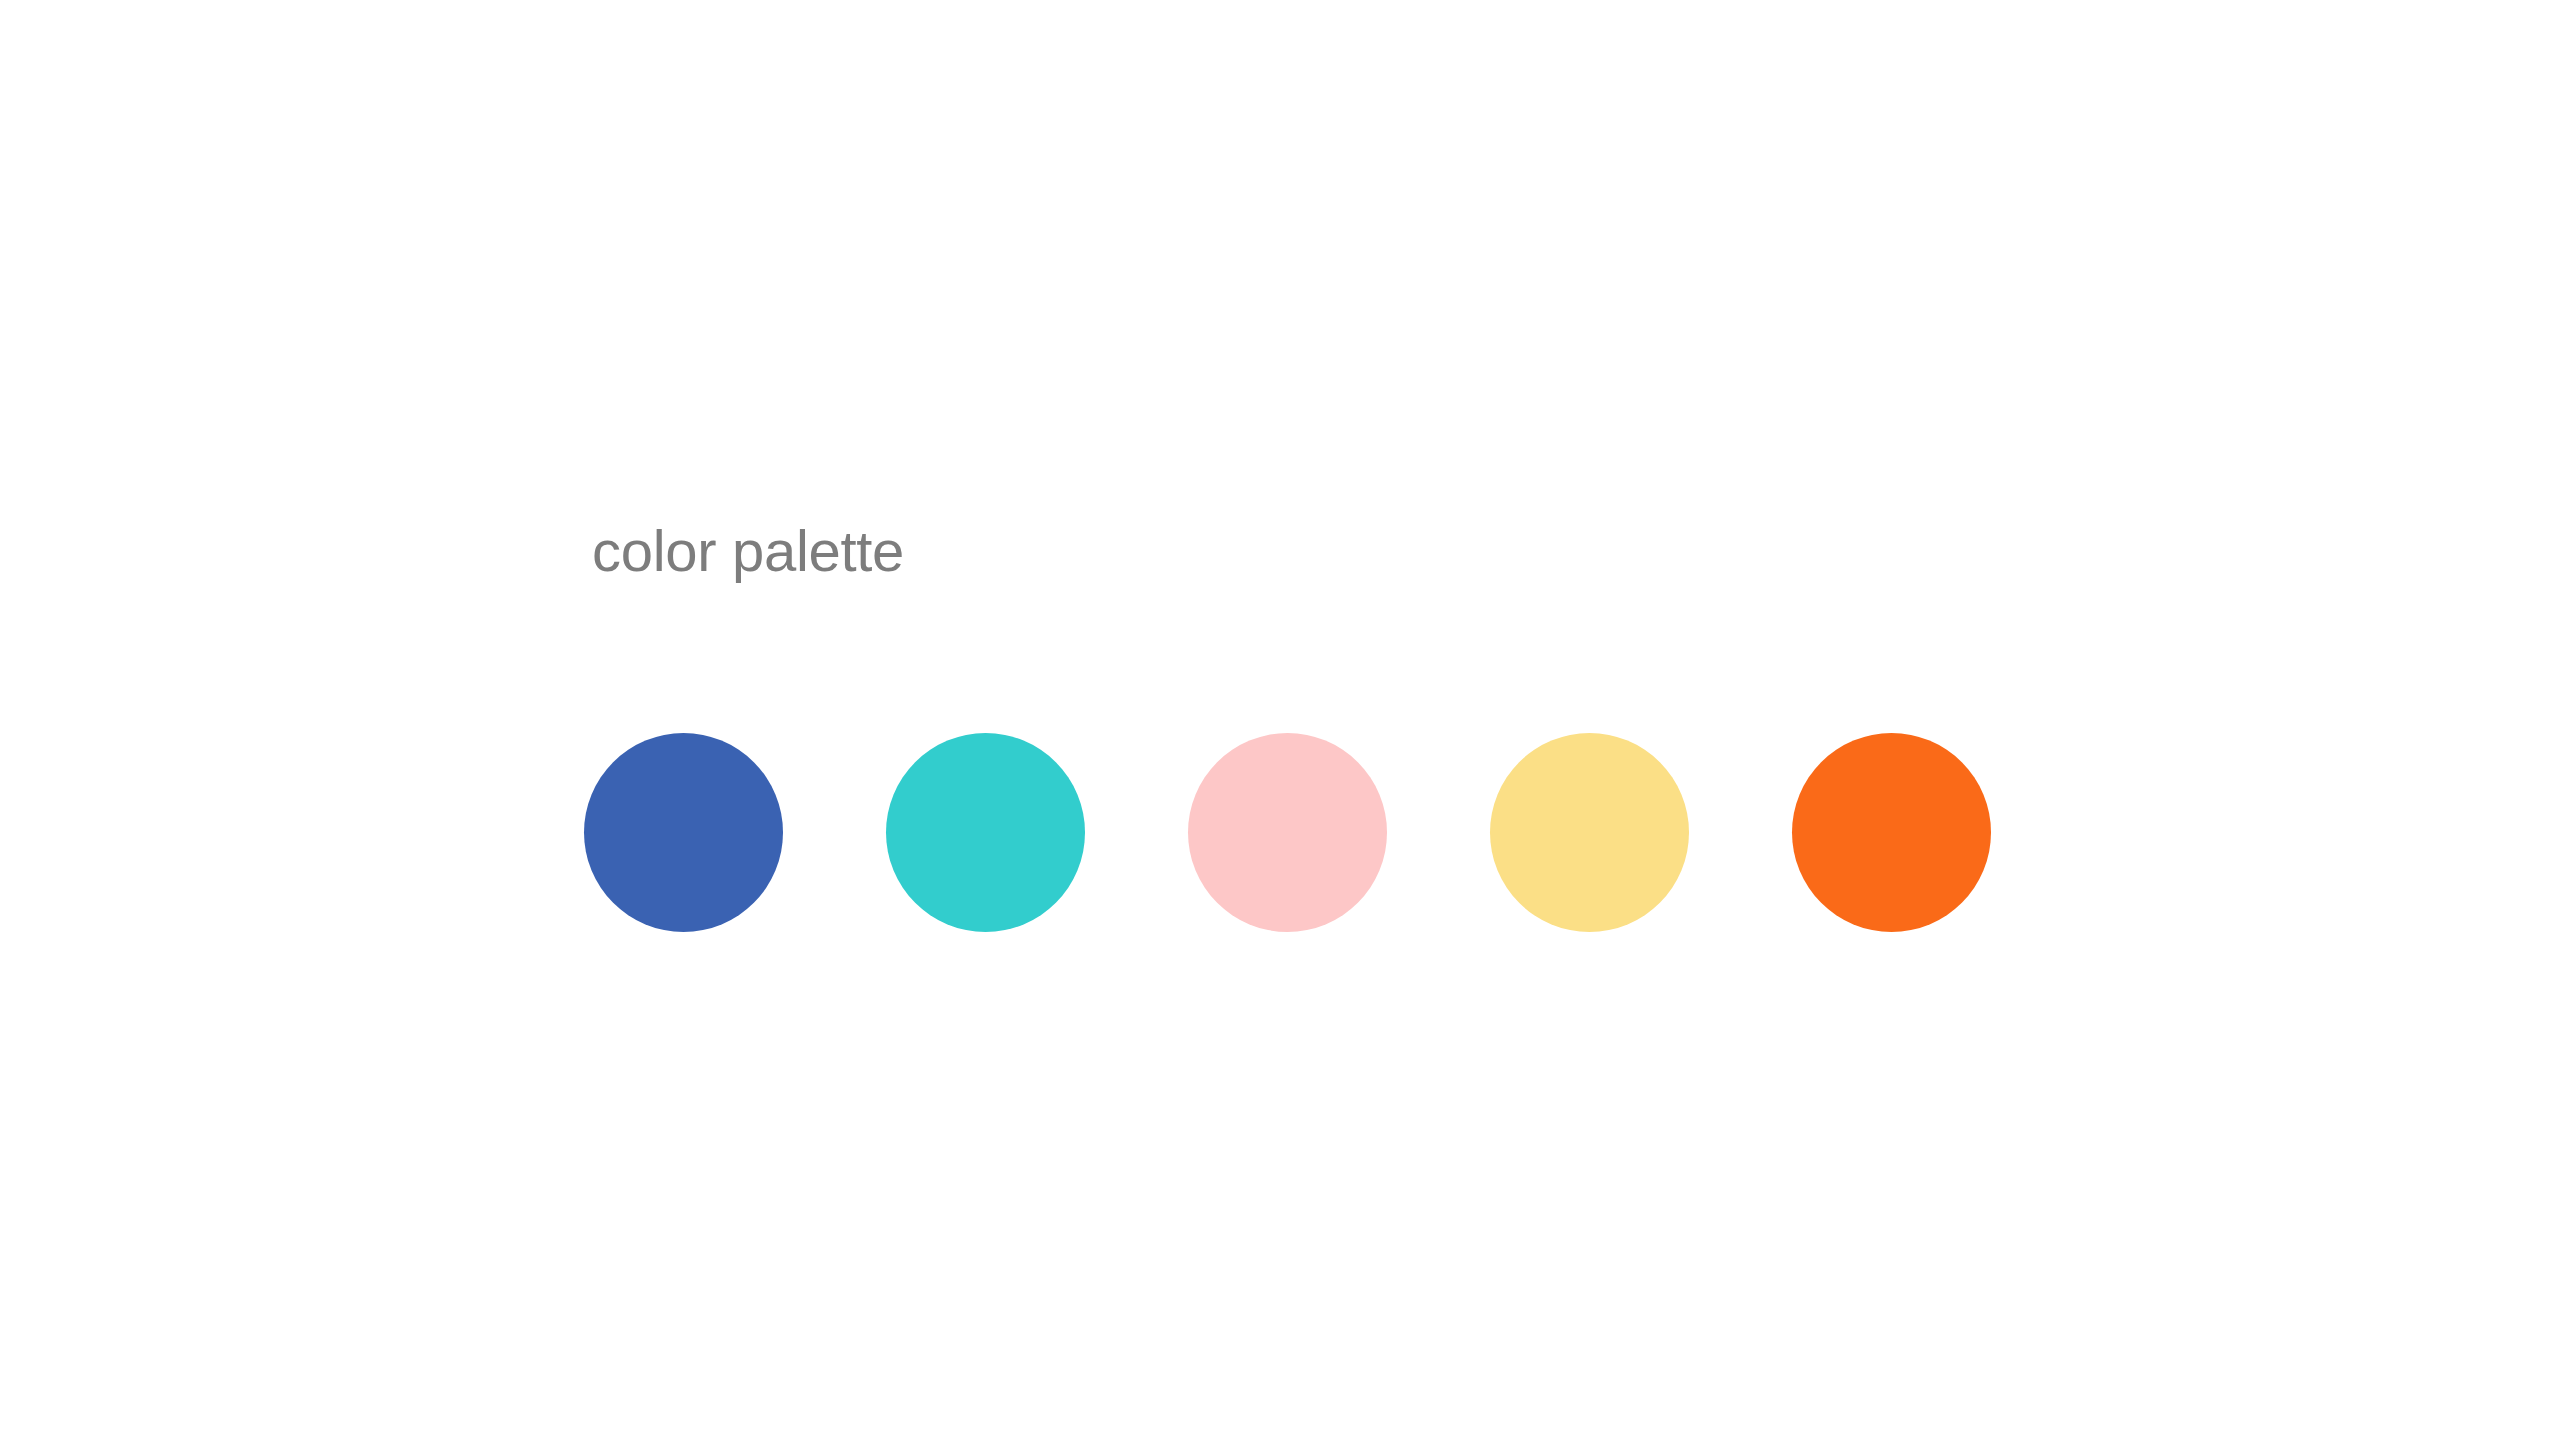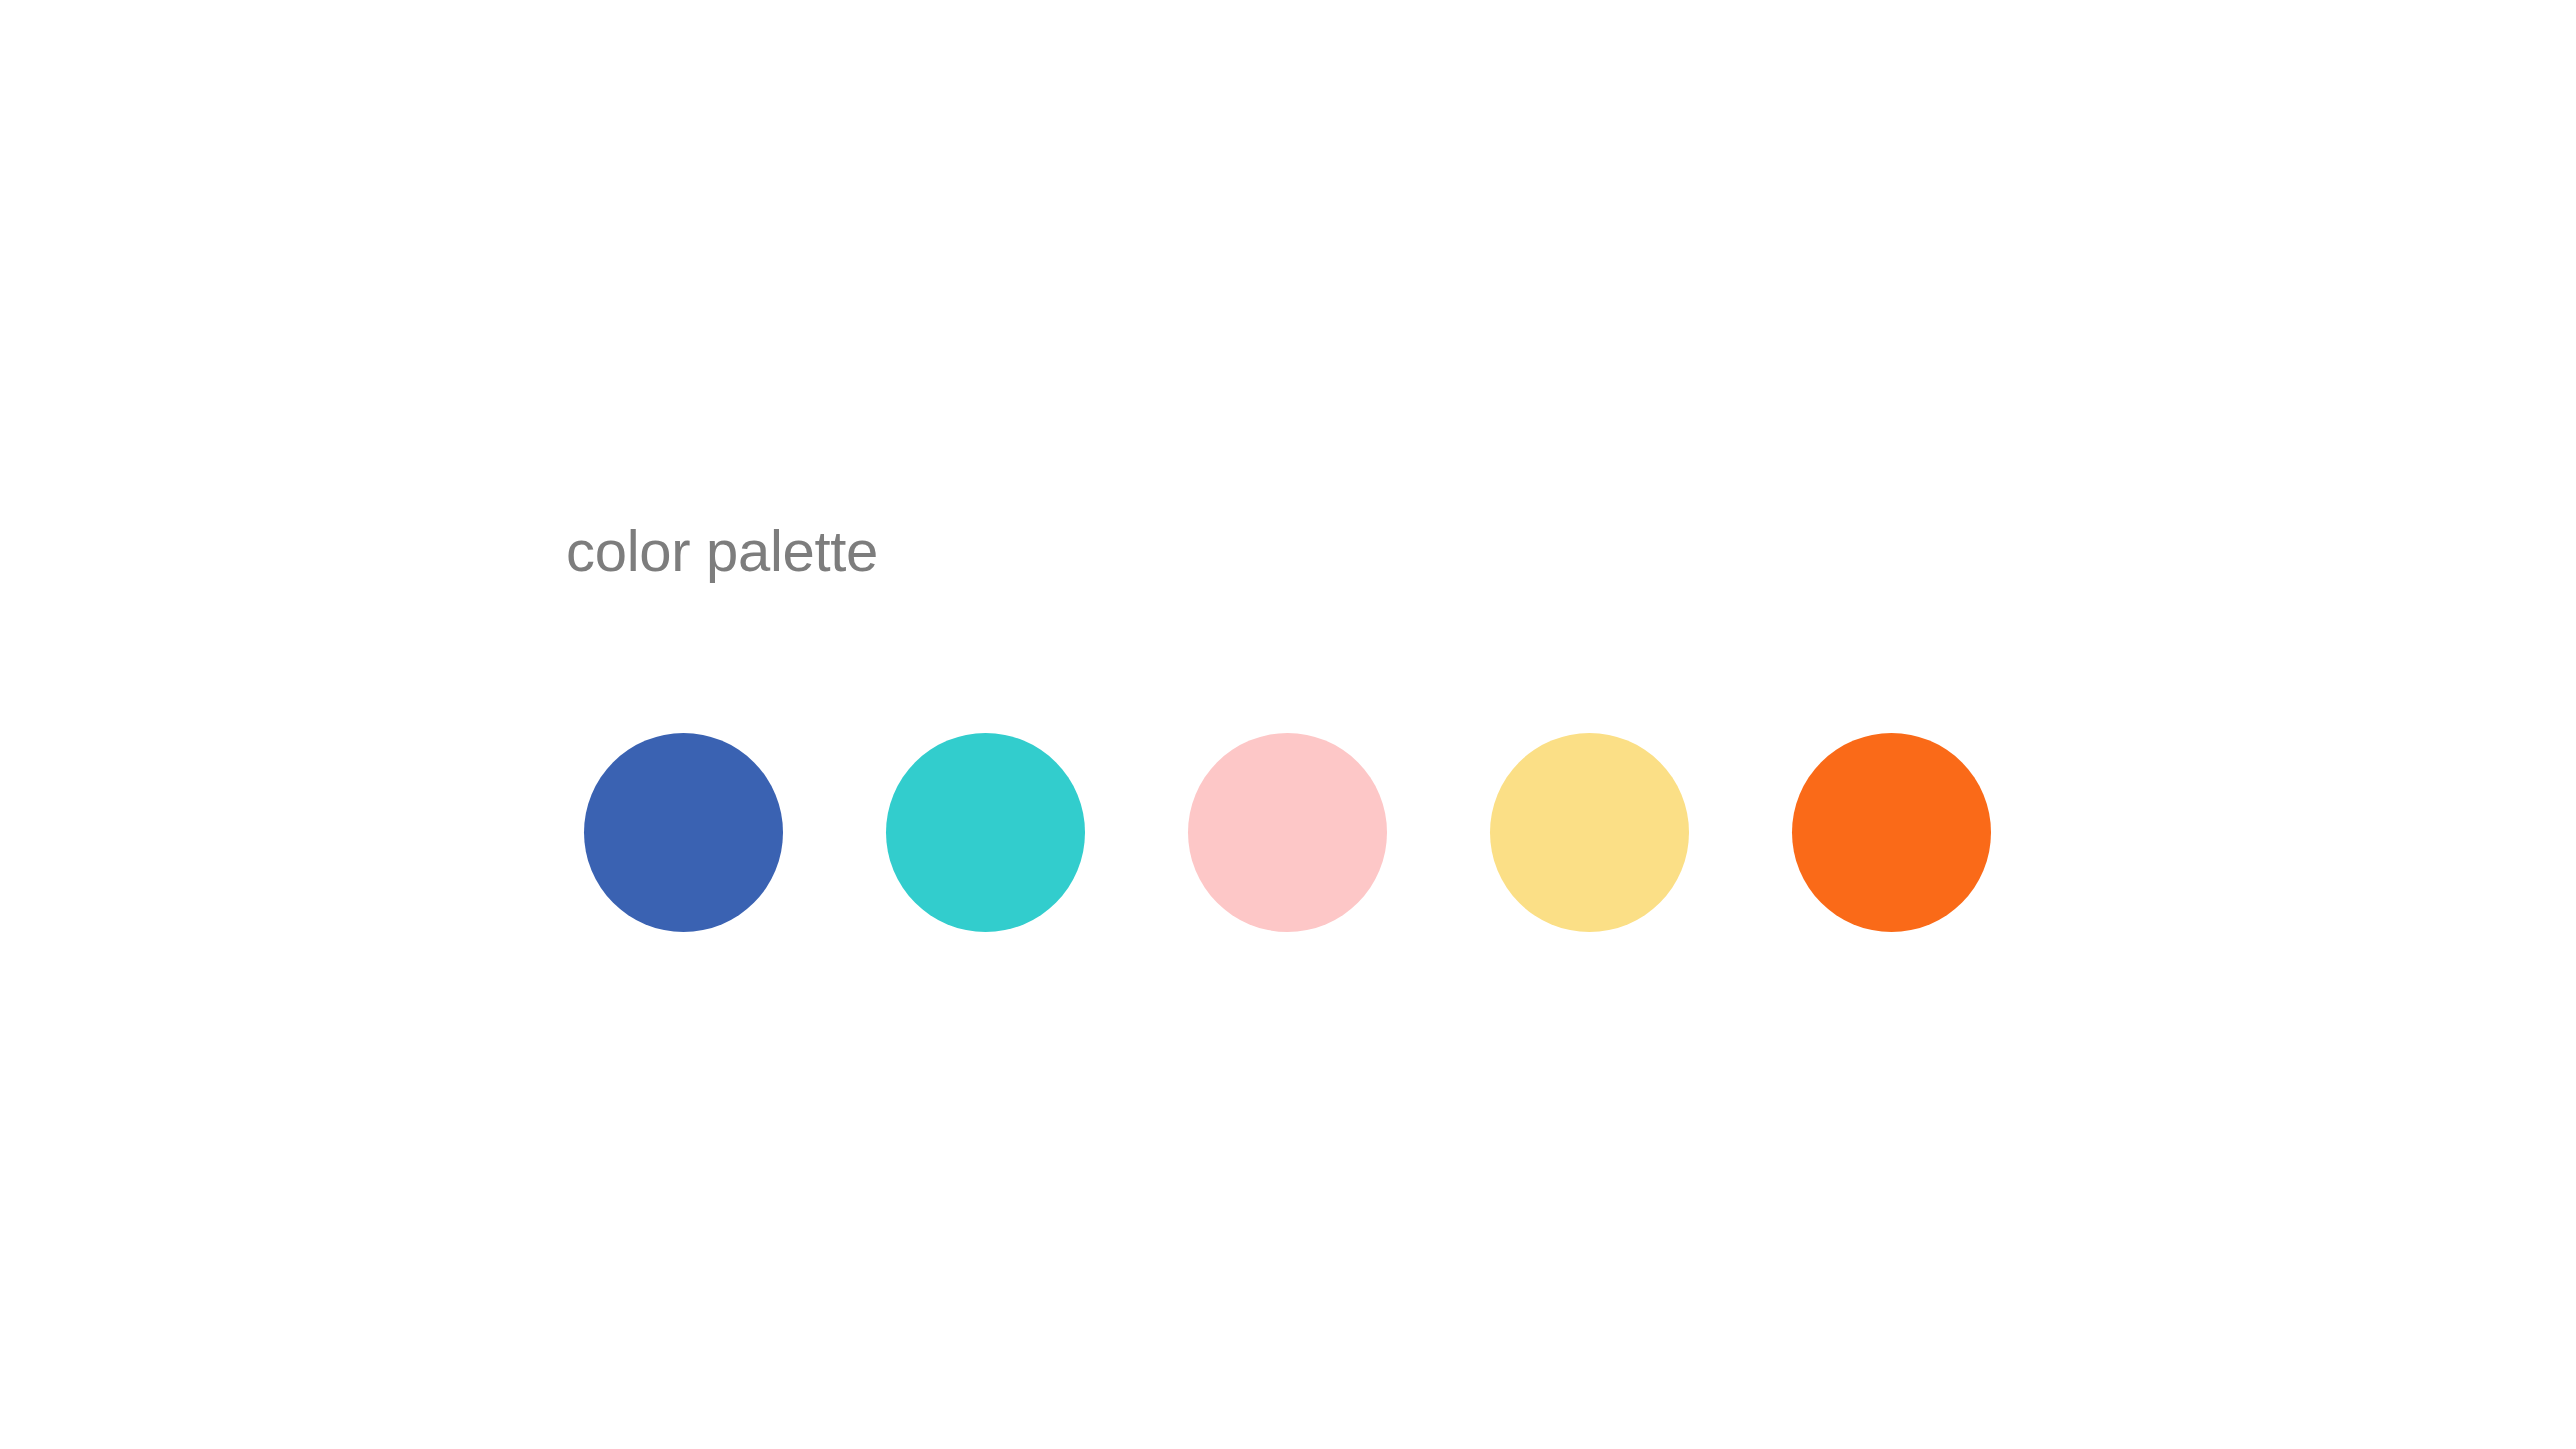--- a/index.html
+++ b/index.html
@@ -14,21 +14,21 @@
     width: 2576px;
     height: 1449px;
     background: #ffffff;
     overflow: hidden;
     font-family: "Liberation Sans", "DejaVu Sans", sans-serif;
   }
 
   
   .palette-label {
     position: absolute;
-    left: 566px;
+    left: 592px;
     top: 522px;
     font-size: 58px;
     line-height: 1;
     font-weight: 400;
     letter-spacing: -0.3px;
     color: #7d7d7d;
     white-space: nowrap;
     -webkit-font-smoothing: antialiased;
   }
 

